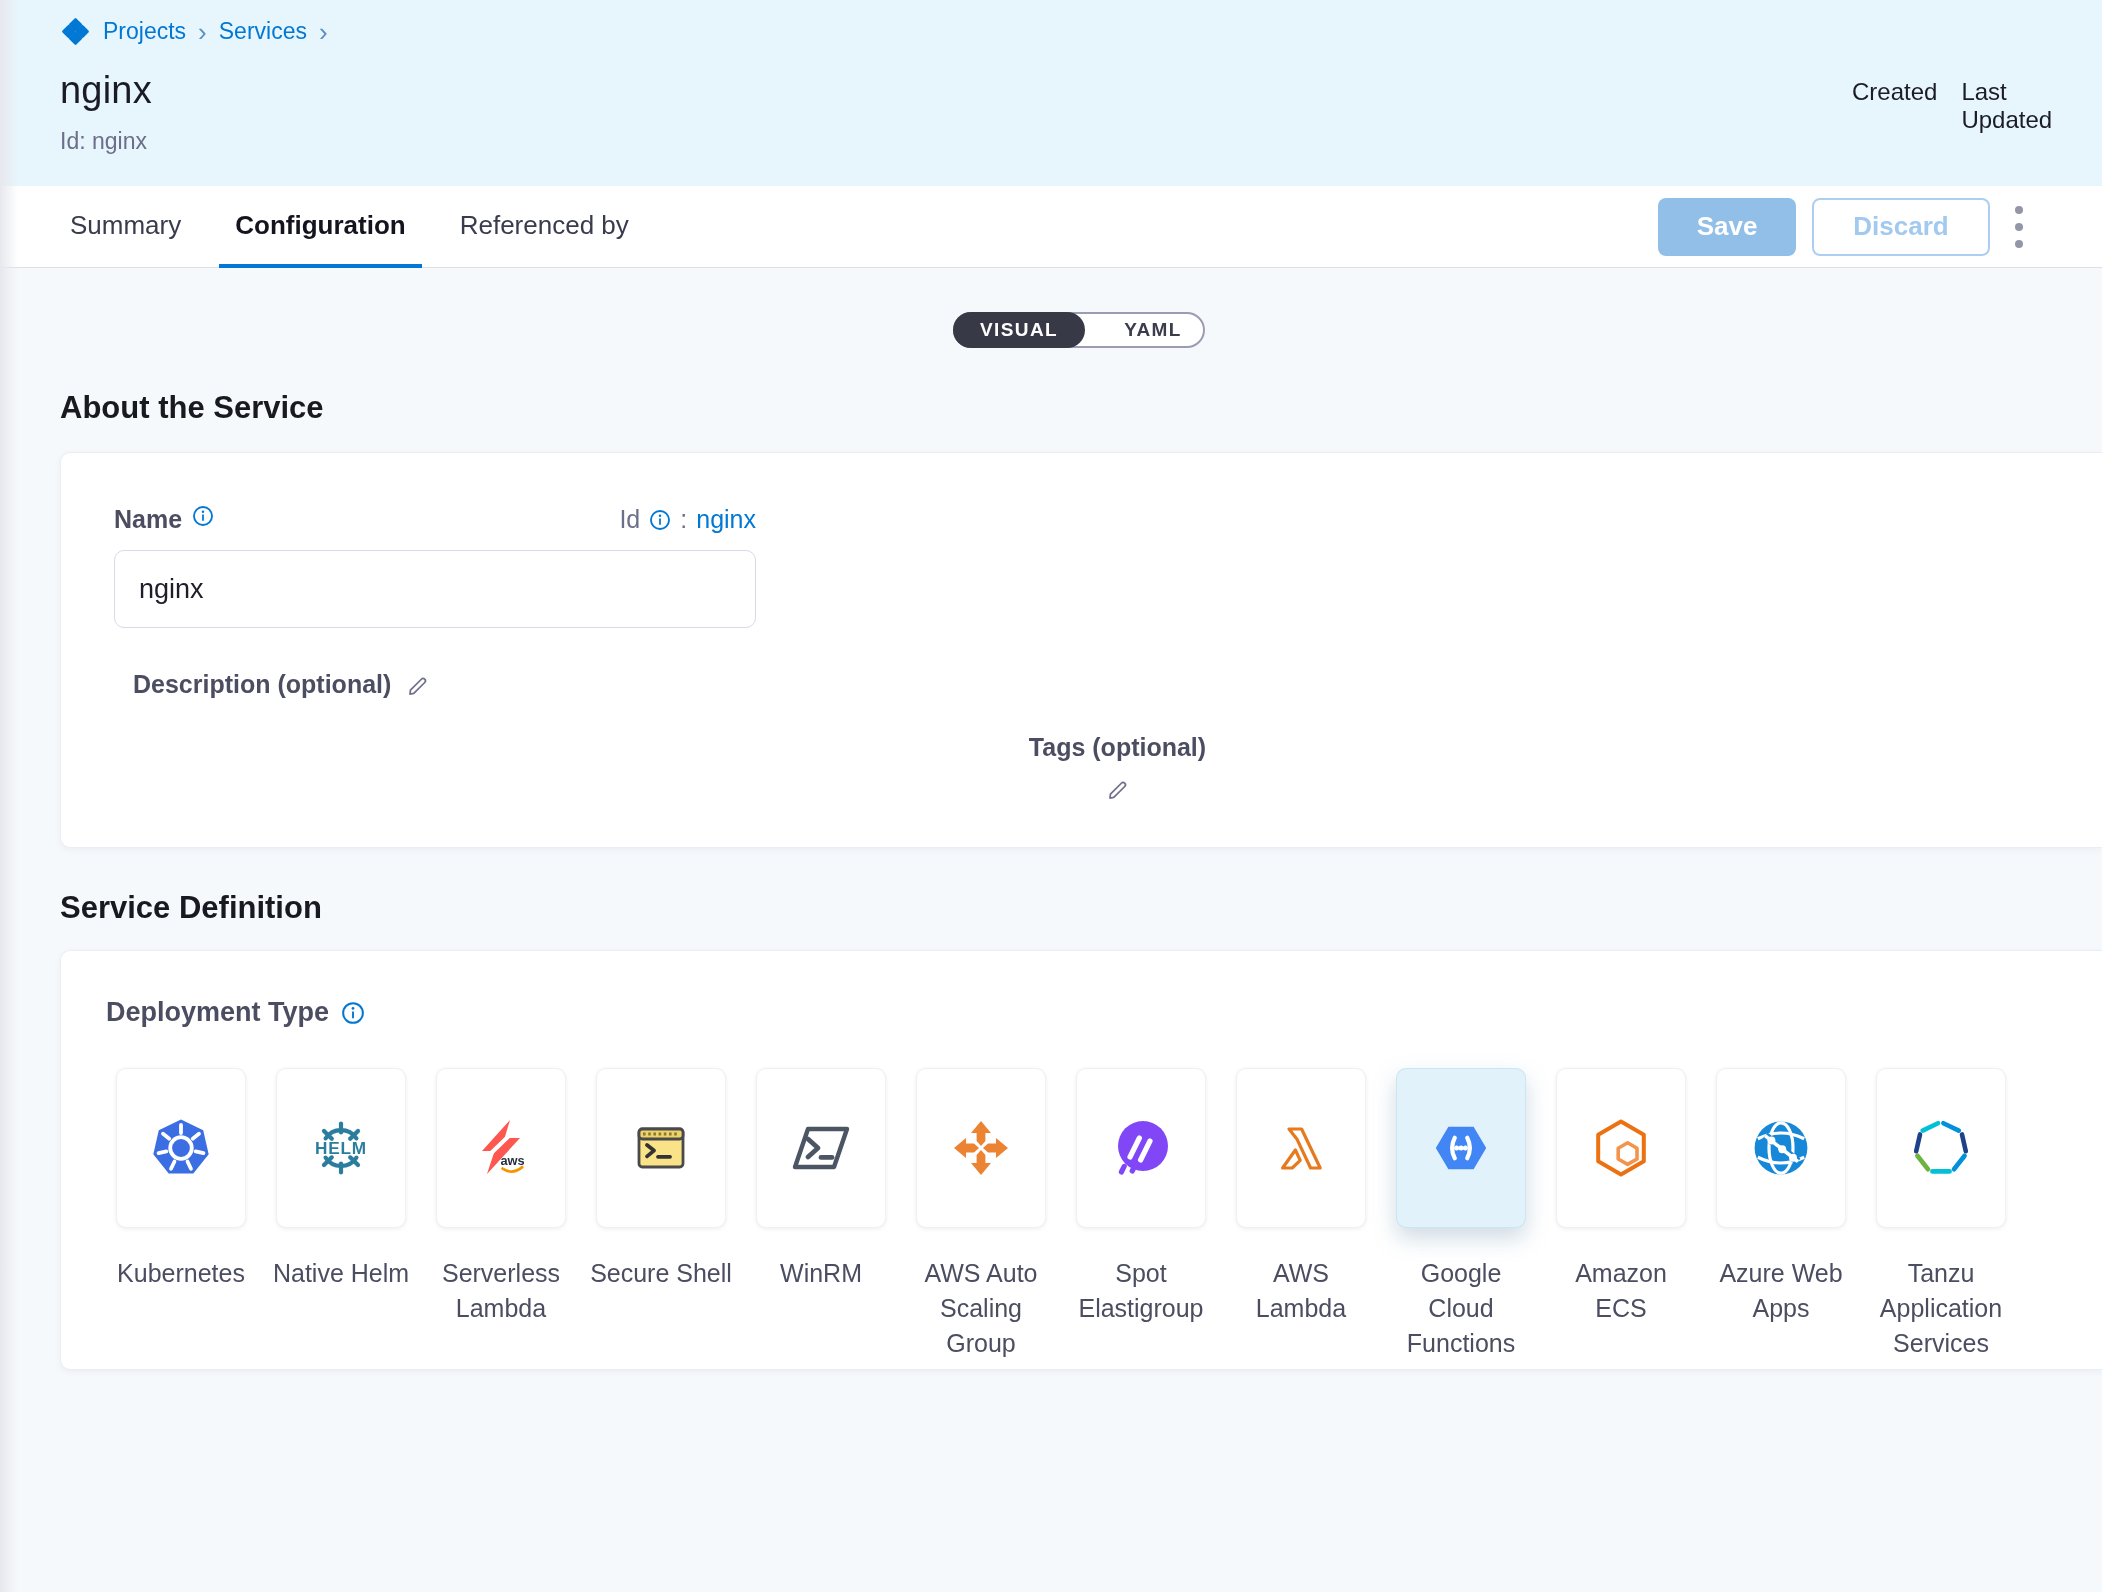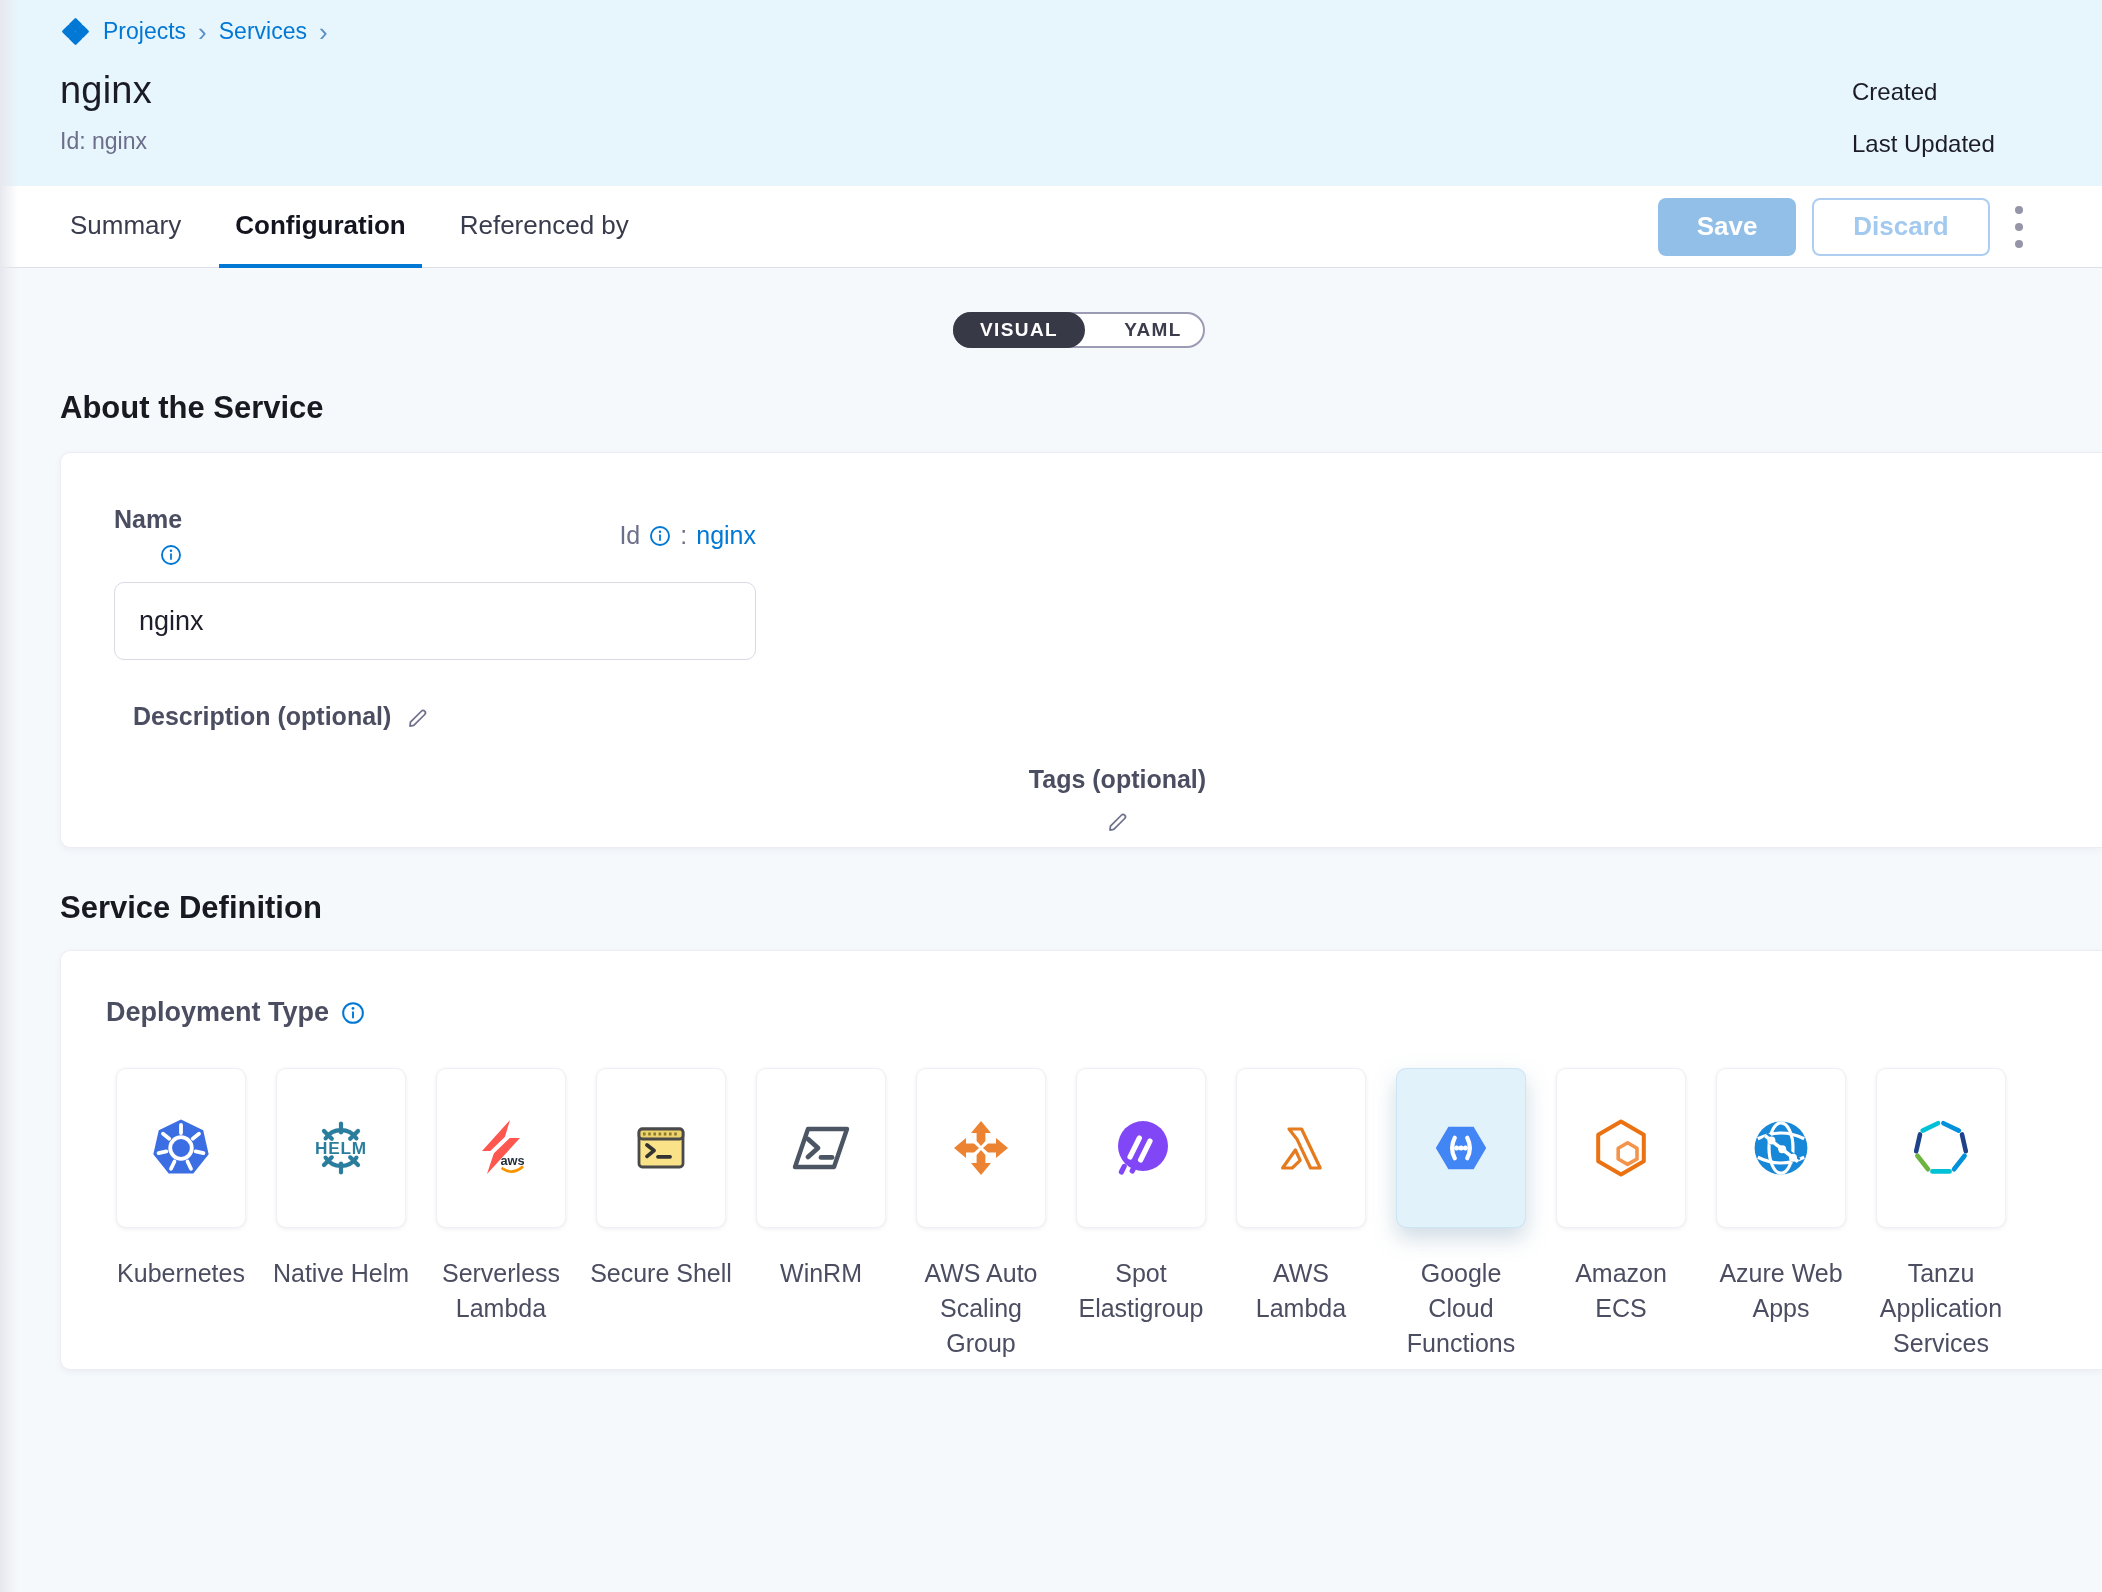--- a/index.html
+++ b/index.html
@@ -18,21 +18,21 @@
   
   .hdr{
     background:#e7f5fc; height:186px; padding:16px 0 0 60px; position:relative;
   }
   .crumbs{ display:flex; align-items:center; gap:10px; font-size:23px; color:#0278d5; }
   .crumbs a{ color:#0278d5; text-decoration:none; cursor:pointer; }
   .crumbs .sep{ color:#5b8fc7; font-size:26px; line-height:1; padding:0 2px; }
   .logo{ display:inline-flex; margin-right:2px; }
   .hdr h1{ margin:22px 0 0 0; font-size:38px; font-weight:400; color:#1b1b26; letter-spacing:.2px;}
   .svc-id{ margin-top:16px; font-size:23px; color:#6c6e8a; }
-  .meta{ position:absolute; left:1852px; top:78px; font-size:24px; color:#1c1c28; display:flex; flex-direction:column; gap:24px; }
+  .meta{ position:absolute; left:1852px; top:78px; font-size:24px; color:#1c1c28; display:flex; flex-direction:row; gap:24px; }
   
   .tabbar{
     height:82px; background:#fff; border-bottom:1px solid #dcdee8;
     display:flex; justify-content:space-between; align-items:stretch; padding-left:54px;
   }
   .tabs{ display:flex; gap:22px; }
   .tab{
     padding:0 16px; display:flex; align-items:center; font-size:26px; color:#383c4c;
     border-bottom:4px solid transparent; cursor:pointer; margin-bottom:-1px;
   }
@@ -54,21 +54,21 @@
   .seg.dark{ left:-2px; top:-2px; width:132px; height:36px; background:#383946; color:#fff; border-radius:18px; }
   .seg.light{ right:2px; top:0; width:116px; height:32px; color:#3c3d4c;padding-left:20px; }
   .section-heading{ margin:42px 0 0 60px; font-size:31px; font-weight:bold; color:#191922; }
   .card{
     margin:26px 0 0 60px; width:2042px; background:#fff;
     border:1px solid #ecedf4; border-radius:10px 0 0 10px; border-right:none;
     box-shadow:0 2px 6px rgba(96,97,112,.07);
   }
   .about-card{ height:396px; padding:52px 0 0 53px; }
   .field-head{ display:flex; width:642px; justify-content:space-between; align-items:center; font-size:25px; }
-  .lbl{ display:flex; align-items:flex-end; gap:10px; font-weight:bold; color:#4b4d61;flex-direction:column; }
+  .lbl{ display:flex; align-items:flex-start; gap:10px; font-weight:bold; color:#4b4d61; }
   .id-group{ display:flex; align-items:center; gap:9px; font-size:25px; color:#6d6f8a; }
   .id-group .id-link{ color:#0278d5; text-decoration:none; cursor:pointer; }
   .name-input{
     display:block; margin-top:16px; width:642px; height:78px; border:1.5px solid #d8dae6; border-radius:10px;
     font-size:27px; padding:0 24px; color:#1d1d2b; font-family:inherit; background:#fff; outline:none;
   }
   .opt-row{ display:flex; align-items:center; gap:14px; font-size:25px; font-weight:bold; color:#4b4d61;margin-left:19px; }
   .opt-row.first{ margin-top:42px; } .opt-row.second{ margin-top:34px;flex-direction:column; }
   .edit-ic{ display:inline-flex; cursor:pointer; }
   .sd-card{ height:420px; padding:46px 0 0 45px; margin-top:24px; }

